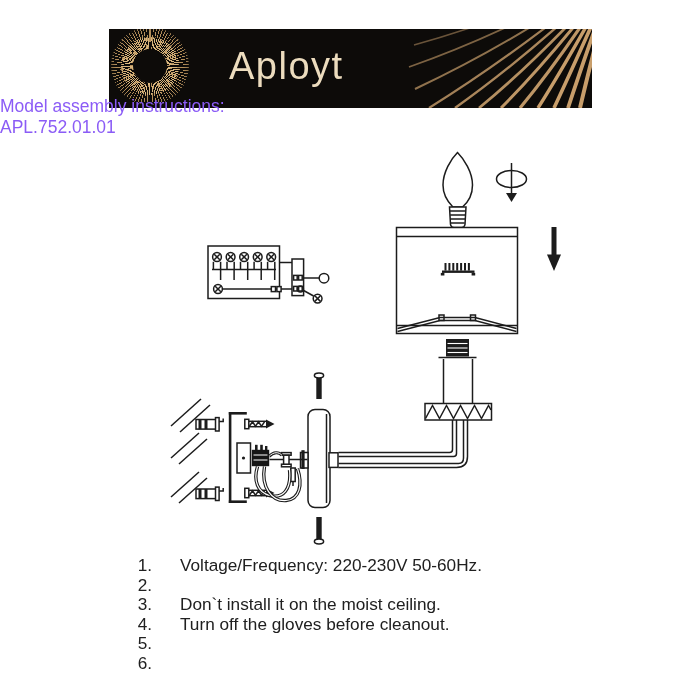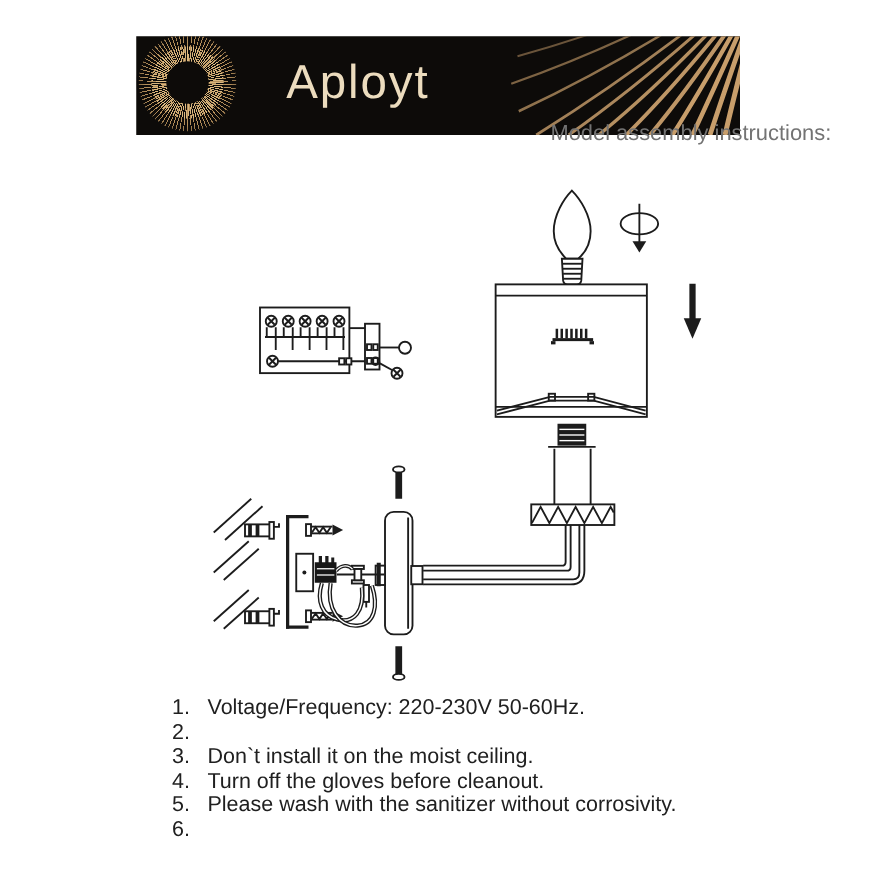--- a/index.html
+++ b/index.html
@@ -16,36 +16,36 @@
   .sun-inner{left:12px;top:8px;width:58px;height:58px;
      background:repeating-conic-gradient(from 2deg,rgba(226,190,132,.95) 0deg 1.5deg,transparent 1.5deg 3.8deg);}
   .sun-fade{left:0px;top:-4px;width:82px;height:82px;
      background:radial-gradient(circle at 50% 50%, rgba(13,11,9,0) 58%, #0d0b09 96%);}
   .sun-core{left:24px;top:20px;width:34px;height:34px;background:#0d0b09;}
   .brand{position:absolute;left:120px;top:16px;font-size:38px;font-weight:200;
          letter-spacing:1.5px;color:#ecdcbe;}
   .fan{position:absolute;right:0;top:0;}
 
   
-  .headline{position:absolute;left:0;width:665px;text-align:right;
-            font-size:17.5px;color:#737373;}
+  .headline{position:absolute;left:0;width:665px;text-align:left;
+            font-size:17.5px;color:#8b5cf6;}
   .headline.l1{top:96px;}
   .headline.l2{top:117px;}
 
   
   .diagram{position:absolute;left:0;top:0;}
   .ln{stroke:#1c1c1c;fill:none;stroke-width:1.5;}
   .fillw{fill:#ffffff;}
   .blk{fill:#1c1c1c;stroke:none;}
 
   
   .instructions{position:absolute;left:0;top:556px;width:700px;}
   .inst-row{display:flex;font-size:17.2px;line-height:19.6px;color:#202020;}
   .inst-num{width:152px;text-align:right;flex:0 0 auto;}
-  .inst-text{margin-left:14px;white-space:nowrap;}
+  .inst-text{margin-left:28px;white-space:nowrap;}
 </style>
 </head>
 <body>
 
 <div class="page">
 
   <div class="banner">
     <div>
       <div class="sun sun-outer"></div>
       <div class="sun sun-inner"></div>
@@ -65,20 +65,21 @@
         <path d="M200,-42 Q152,32 113,79" stroke-width="3.2" opacity="0.95"></path>
         <path d="M200,-40 Q160,33 131,79" stroke-width="3.4"></path>
         <path d="M200,-38 Q168,34 147,79" stroke-width="3.6"></path>
         <path d="M200,-34 Q175,36 161,79" stroke-width="3.8"></path>
         <path d="M200,-28 Q182,40 173,79" stroke-width="4.0"></path>
       </g>
     </svg>
   </div>
 
   <div class="headline l1">Model assembly instructions:</div>
+  <div class="headline l2">APL.752.01.01</div>
 
   <svg class="diagram" width="700" height="700" viewBox="0 0 700 700">
 
     <g>
       <path class="ln fillw" d="M457.5,152.5 C451,159 443,172 443,185 C443,197.5 450,204 453,207 L462.5,207 C466,204 472.5,197.5 472.5,185 C472.5,172 464,159 457.5,152.5 Z"></path>
       <path class="ln fillw" stroke-width="1.4" d="M449.5,207 H466 L465,224.5 Q464.5,227.5 461.5,227.5 H454 Q451,227.5 450.5,224.5 Z"></path>
       <line class="ln" stroke-width="1.1" x1="450" y1="211" x2="465.5" y2="211"></line>
       <line class="ln" stroke-width="1.1" x1="450.2" y1="215" x2="465.3" y2="215"></line>
       <line class="ln" stroke-width="1.1" x1="450.5" y1="219" x2="465" y2="219"></line>
       <line class="ln" stroke-width="1.1" x1="450.8" y1="223" x2="464.7" y2="223"></line>
@@ -303,20 +304,19 @@
     <div class="inst-row">
       <span class="inst-num">3.</span>
       <span class="inst-text">Don`t install it on the moist ceiling.</span>
     </div>
     <div class="inst-row">
       <span class="inst-num">4.</span>
       <span class="inst-text">Turn off the gloves before cleanout.</span>
     </div>
     <div class="inst-row">
       <span class="inst-num">5.</span>
-      <span class="inst-text">Please wash with the sanitizer without corrosivity.</span>
     </div>
     <div class="inst-row">
       <span class="inst-num">6.</span>
     </div>
   </div>
 
 </div>
 
 </body></html>

